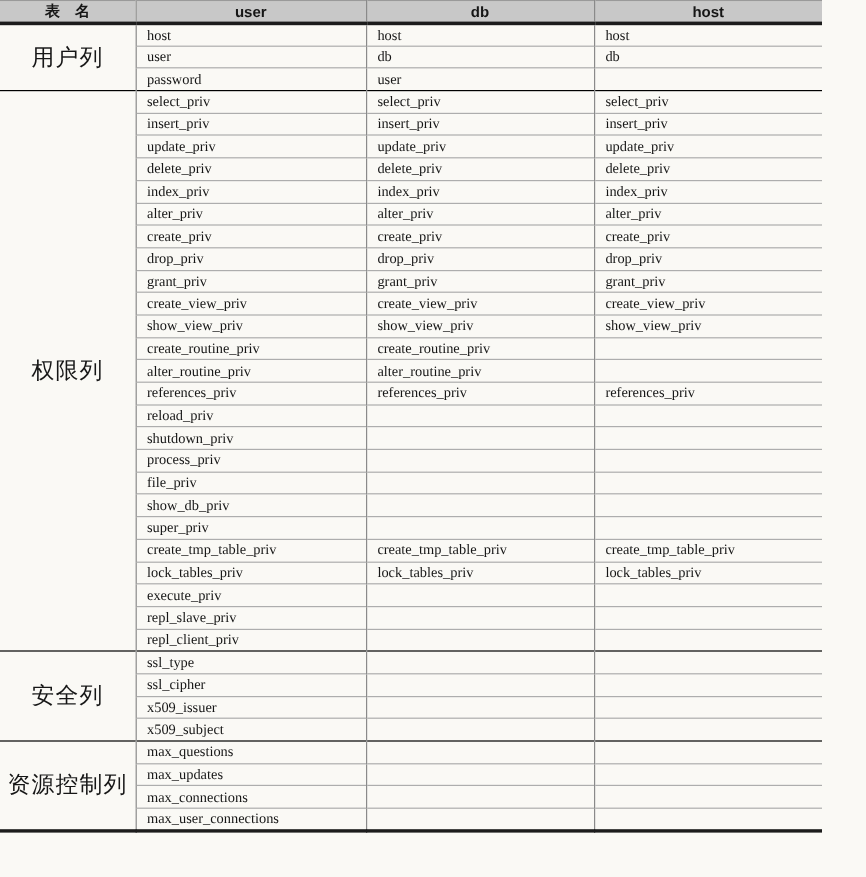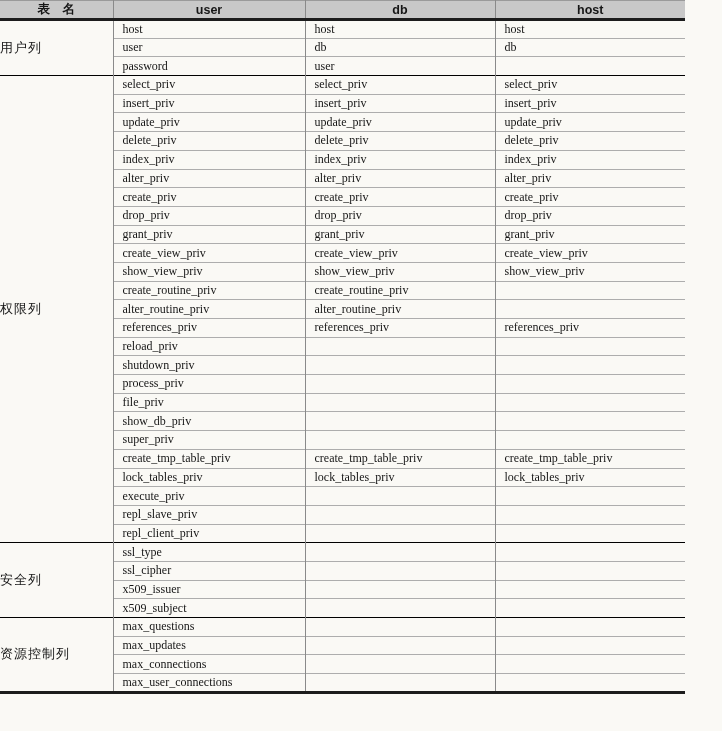--- a/index.html
+++ b/index.html
@@ -43,22 +43,22 @@
     height:18.7px;
     font-size:12px;
     vertical-align:middle;
     overflow:hidden; white-space:nowrap;
     border-top:1px solid #adadad;
   }
   tbody td.data-cell { padding-left:9px; }
   tbody tr.group-start td { border-top:1px solid #000000; }
   tbody tr:first-child td { border-top:none; }
   td.group-label {
-    text-align:left;
-    font-size:13px;
+    text-align:center;
+    font-size:19px;
     letter-spacing:1px;
     vertical-align:middle;
     border-top:1px solid #4d4d4d;
   }
 </style>
 </head>
 <body>
 
 <div class="page">
   <table class="priv-table">

